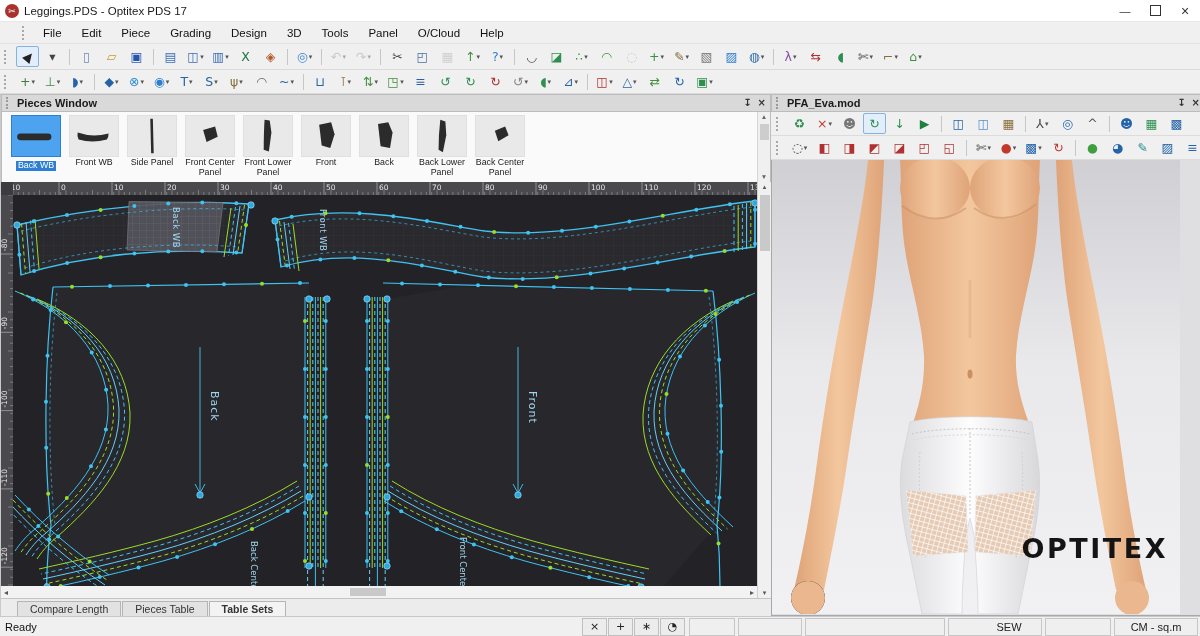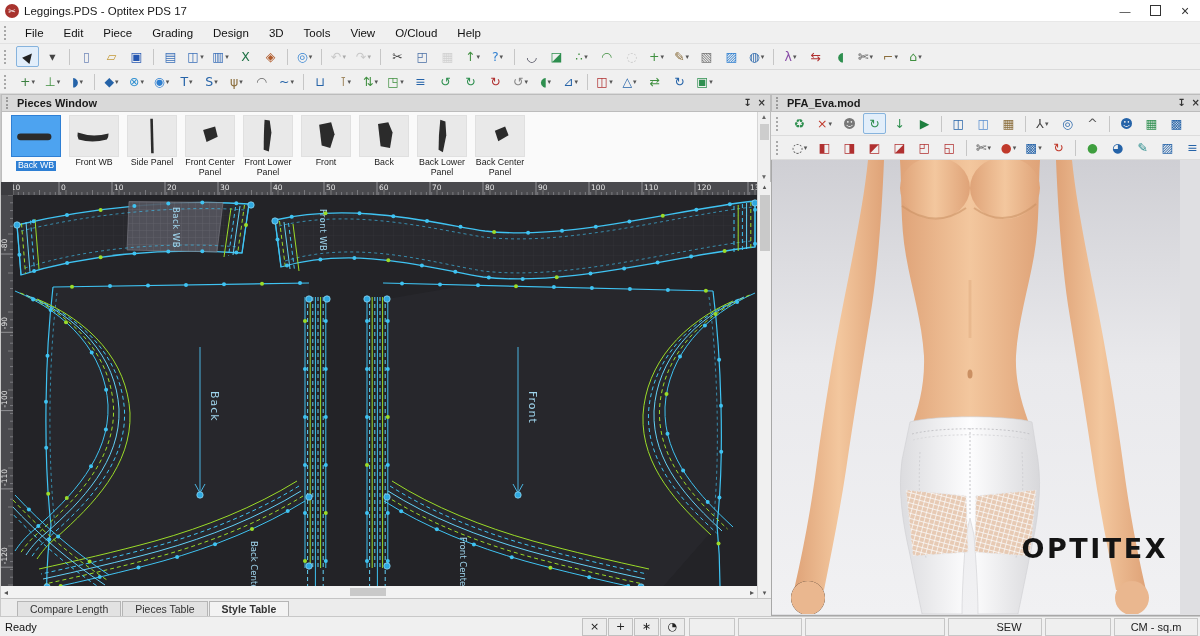--- a/index.html
+++ b/index.html
@@ -8,21 +8,21 @@
   
   #titlebar{height:22px;background:#ffffff;display:flex;align-items:center;border-bottom:1px solid #e8e8e8;box-sizing:border-box;}
   #app-icon{width:14px;height:14px;border-radius:50%;background:#a8332e;color:#fff;font-size:9px;line-height:14px;
             text-align:center;margin:0 5px 0 5px;font-family:"DejaVu Sans",sans-serif;}
   #title-text{font-size:11.5px;color:#1a1a1a;}
   #win-controls{margin-left:auto;display:flex;height:100%;}
   .win-ctl{width:30px;display:flex;align-items:center;justify-content:center;font-size:11px;color:#333;cursor:default;}
   .rst{width:9px;height:9px;border:1px solid #333;position:relative;background:#fff;}
   .rst::before{content:'';position:absolute;left:2px;top:-4px;width:9px;height:9px;border:1px solid #333;z-index:-1;}
   
-  #menubar{height:22px;background:#f0f0f0;display:flex;align-items:center;padding-left:2px;border-bottom:1px solid #e2e2e2;box-sizing:border-box;}
+  #menubar{height:22px;background:#f0f0f0;display:flex;align-items:center;padding-left:20px;border-bottom:1px solid #e2e2e2;box-sizing:border-box;}
   .grip{width:5px;height:14px;margin:0 4px 0 2px;border-left:2px dotted #a8a8a8;}
   .menu-item{padding:2px 10px;font-size:11.5px;color:#111;}
   
   .toolbar{background:#f0f0f0;display:flex;align-items:center;padding-left:2px;border-bottom:1px solid #dadada;box-sizing:border-box;}
   #tb-row1{height:26px;}
   #tb-row2{height:24px;}
   .tb-btn{height:19px;min-width:19px;display:inline-flex;align-items:center;justify-content:center;margin:0 1px;border:1px solid transparent;border-radius:2px;padding:0 1px;}
   .tb-btn.sel{background:#e2eefa;border-color:#86b3dd;}
   .tb-btn.dis{opacity:.45;}
   .tb-glyph{font-family:"DejaVu Sans",sans-serif;font-size:12.5px;line-height:17px;display:inline-block;}
@@ -100,21 +100,21 @@
 <div id="menubar">
     <span class="grip"></span>
     <span id="menu-items" style="display:flex;">
       <span class="menu-item">File</span>
       <span class="menu-item">Edit</span>
       <span class="menu-item">Piece</span>
       <span class="menu-item">Grading</span>
       <span class="menu-item">Design</span>
       <span class="menu-item">3D</span>
       <span class="menu-item">Tools</span>
-      <span class="menu-item">View</span>
+      <span class="menu-item">Panel</span>
       <span class="menu-item">O/Cloud</span>
       <span class="menu-item">Help</span>
     </span>
   </div>
 
 <div id="tb-row1" class="toolbar">
     <span class="grip"></span>
     <span class="tb-btn sel">
       <span class="tb-glyph" style="color: rgb(34, 34, 34); transform: rotate(-50deg);">▶</span>
     </span>
@@ -969,21 +969,21 @@
         <span class="htrack">
             <span class="hthumb"></span>
           </span>
         <span class="scroll-arrow">▸</span>
       </div>
     </div>
 
     <div id="bottom-tabs">
         <div class="btab">Compare Length</div>
         <div class="btab">Pieces Table</div>
-        <div class="btab active">Style Table</div>
+        <div class="btab active">Table Sets</div>
       </div>
   </div>
 
   <div id="splitter"></div>
 
   <div id="right-panel">
     <div class="panel-header">
       <span class="hgrip"></span>
       <span>PFA_Eva.mod</span>
       <span class="panel-hbtns">

